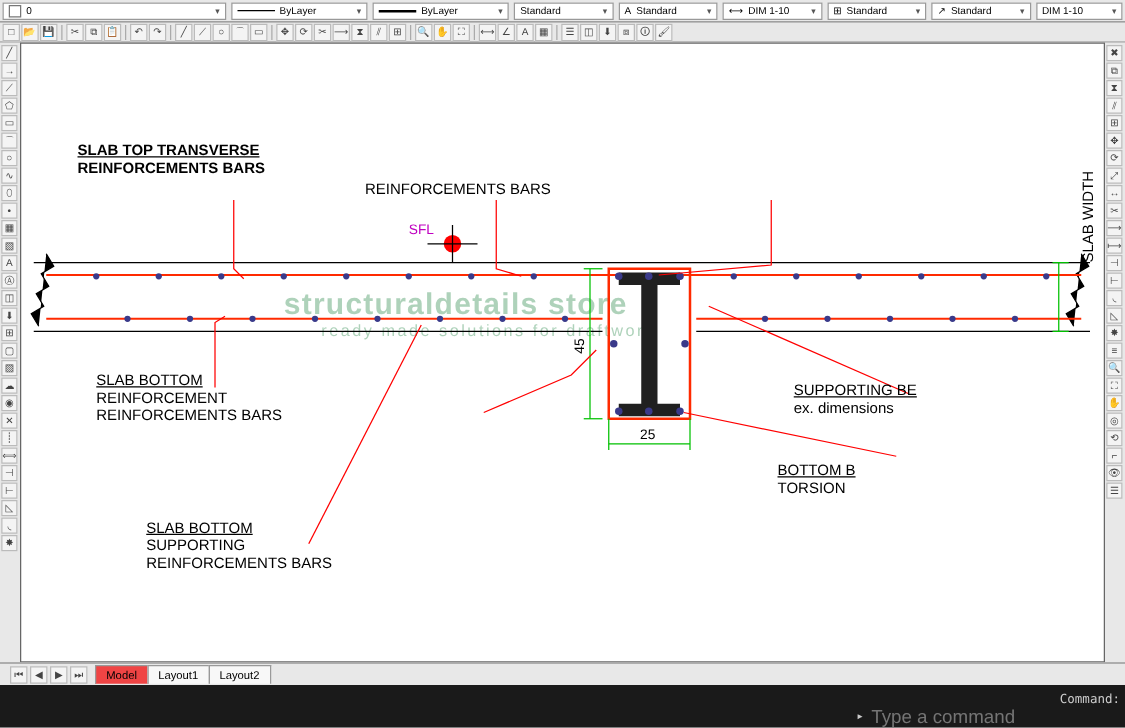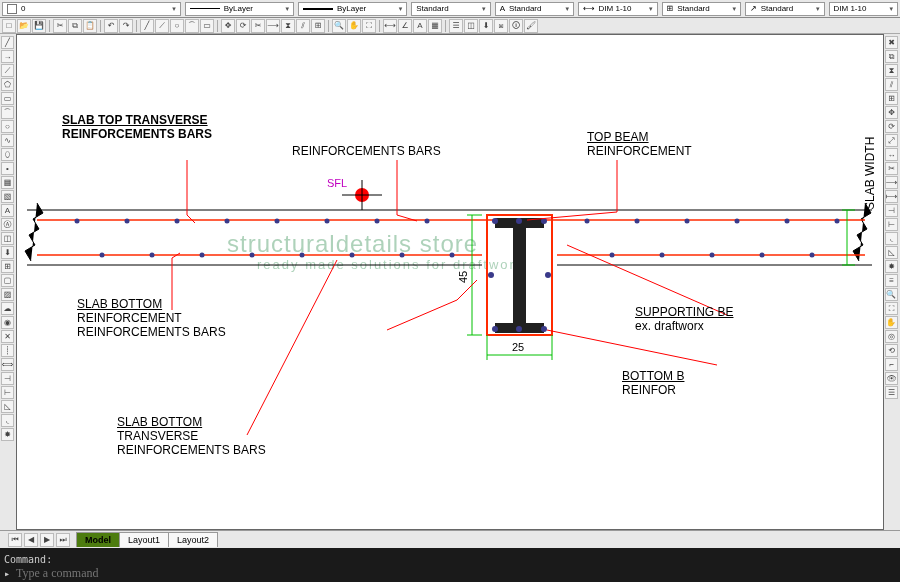--- a/index.html
+++ b/index.html
@@ -32,32 +32,32 @@
   .slabline { stroke:#000; stroke-width:1; }
   .rebar-line { stroke:#ff2a00; stroke-width:1.5; }
   .beam { stroke:#ff2a00; stroke-width:2; fill:none; }
   .dim { stroke:#00c000; stroke-width:1; }
   .dimtxt { font-size:11px; fill:#000; }
   .dot-trans { fill:#3a3a8a; }
   .dot-long { fill:#3a3a8a; }
   .sfl-mark { fill:#ff0000; }
   .sfl-txt { font-size:11px; fill:#c000c0; }
 
-  .watermark1 { position:absolute; font-size:24px; font-weight:normal; color:rgba(120,180,140,0.6); letter-spacing:1px; }
+  .watermark1 { position:absolute; font-size:24px; font-weight:bold; color:rgba(120,180,140,0.6); letter-spacing:1px; }
   .watermark2 { position:absolute; font-size:13px; color:rgba(120,180,140,0.6); letter-spacing:2px; }
 
   
   .tabs { position:absolute; left:0; right:0; bottom:34px; height:18px; background:#e8e8e8; border-top:1px solid #999; display:flex; align-items:center; font-size:9px; gap:0; padding-left:8px; }
   .tabs .tab { padding:2px 8px; border:1px solid #999; border-bottom:none; background:#f8f8f8; margin-right:-1px; }
-  .tabs .tab.active { background:#4d7c0f; font-weight:bold; }
+  .tabs .tab.active { background:#ef4444; font-weight:normal; }
   .tabs .arrows { display:flex; gap:2px; margin-right:6px; }
 
-  .cmd { position:absolute; left:0; right:0; bottom:0; height:34px; background:#1a1a1a; color:#ccc; font-family:Consolas,monospace; font-size:10px; padding:2px 4px; display:flex; flex-direction:column; justify-content:flex-end; }
+  .cmd { position:absolute; left:0; right:0; bottom:0; height:34px; background:#1a1a1a; color:#ccc; font-family:Consolas,monospace; font-size:10px; padding:2px 4px; display:flex; flex-direction:column; justify-content:flex-end;align-items:flex-end; }
   .cmd .line { height:14px; display:flex; align-items:center; }
-  .cmd input { background:transparent; border:none; color:#ccc; font-family:Liberation Serif, serif; font-size:12px; flex:1; outline:none; }
+  .cmd input { background:transparent; border:none; color:#ccc; font-family:Liberation Sans, sans-serif; font-size:15px; flex:1; outline:none; }
   .cmd .prompt { margin-right:6px; color:#ccc; }
 
   .vlabel { position:absolute; font-size:12px; white-space:nowrap; transform:rotate(-90deg); transform-origin:left top; }
 </style>
 </head>
 <body>
 
 <div class="top-strip">
   <div class="dd" style="width:180px;">
     <span style="width:10px;height:10px;background:#fff;border:1px solid #777"></span>
@@ -313,42 +313,38 @@
 </svg>
 
 <div class="label" style="left:45px; top:78px;font-weight:bold;">
   <span class="ul">SLAB TOP TRANSVERSE</span><br>
   <span>REINFORCEMENTS BARS</span>
 </div>
 <div class="label" style="left:275px; top:95px;">
   <br>
   <span>REINFORCEMENTS BARS</span>
 </div>
-<div class="label" style="left:570px; top:95px;">
-  <span class="ul">TOP BEAM</span><br>
-  <span>REINFORCEMENT</span>
-</div>
 <div class="vlabel" style="left:846px; top:175px;">SLAB WIDTH</div>
 
 <div class="label" style="left:60px; top:262px;">
   <span class="ul">SLAB BOTTOM</span><br>
   <span>REINFORCEMENT</span><br>
   <span>REINFORCEMENTS BARS</span>
 </div>
 <div class="label" style="left:618px; top:270px;">
   <span class="ul">SUPPORTING BE</span><br>
-  <span>ex. draftworx</span>
+  <span>ex. dimensions</span>
 </div>
 <div class="label" style="left:605px; top:334px;">
   <span class="ul">BOTTOM B</span><br>
-  <span>REINFOR</span>
+  <span>TORSION</span>
 </div>
 <div class="label" style="left:100px; top:380px;">
   <span class="ul">SLAB BOTTOM</span><br>
-  <span>TRANSVERSE</span><br>
+  <span>SUPPORTING</span><br>
   <span>REINFORCEMENTS BARS</span>
 </div>
 
 </div>
 </div>
 
 <div class="tabs">
   <div class="arrows">
     <div class="tb">⏮</div>
     <div class="tb">◀</div>

